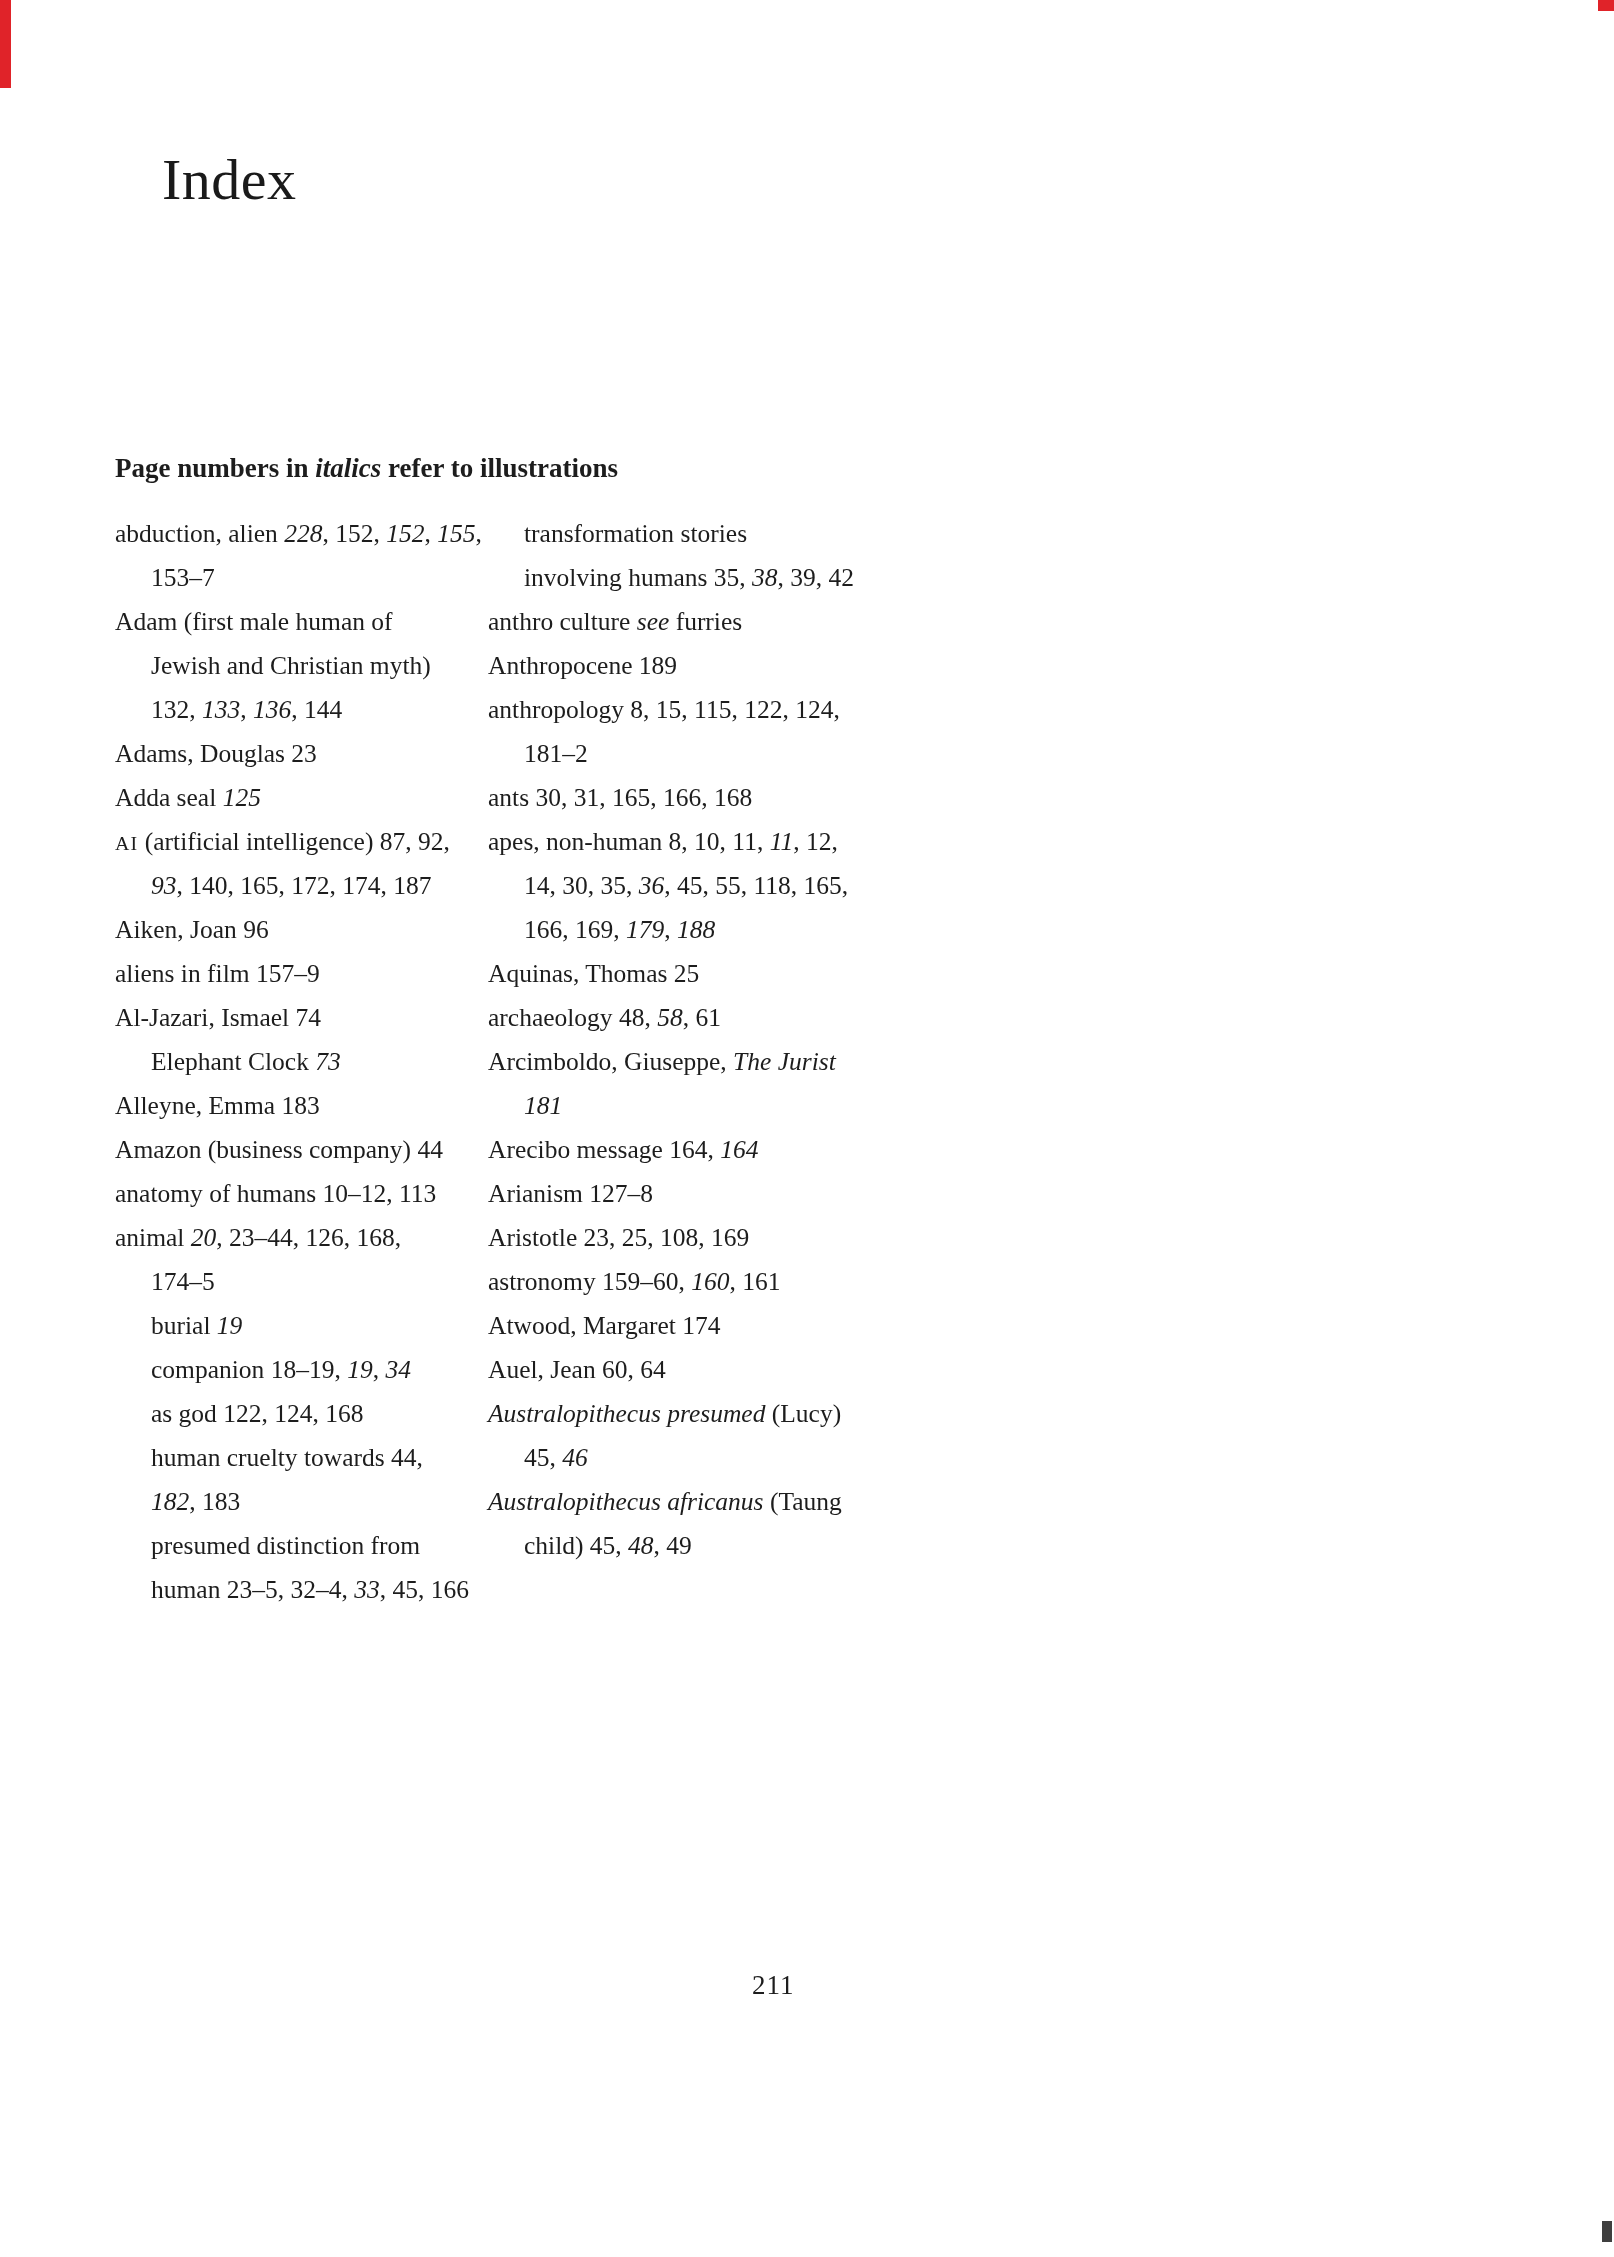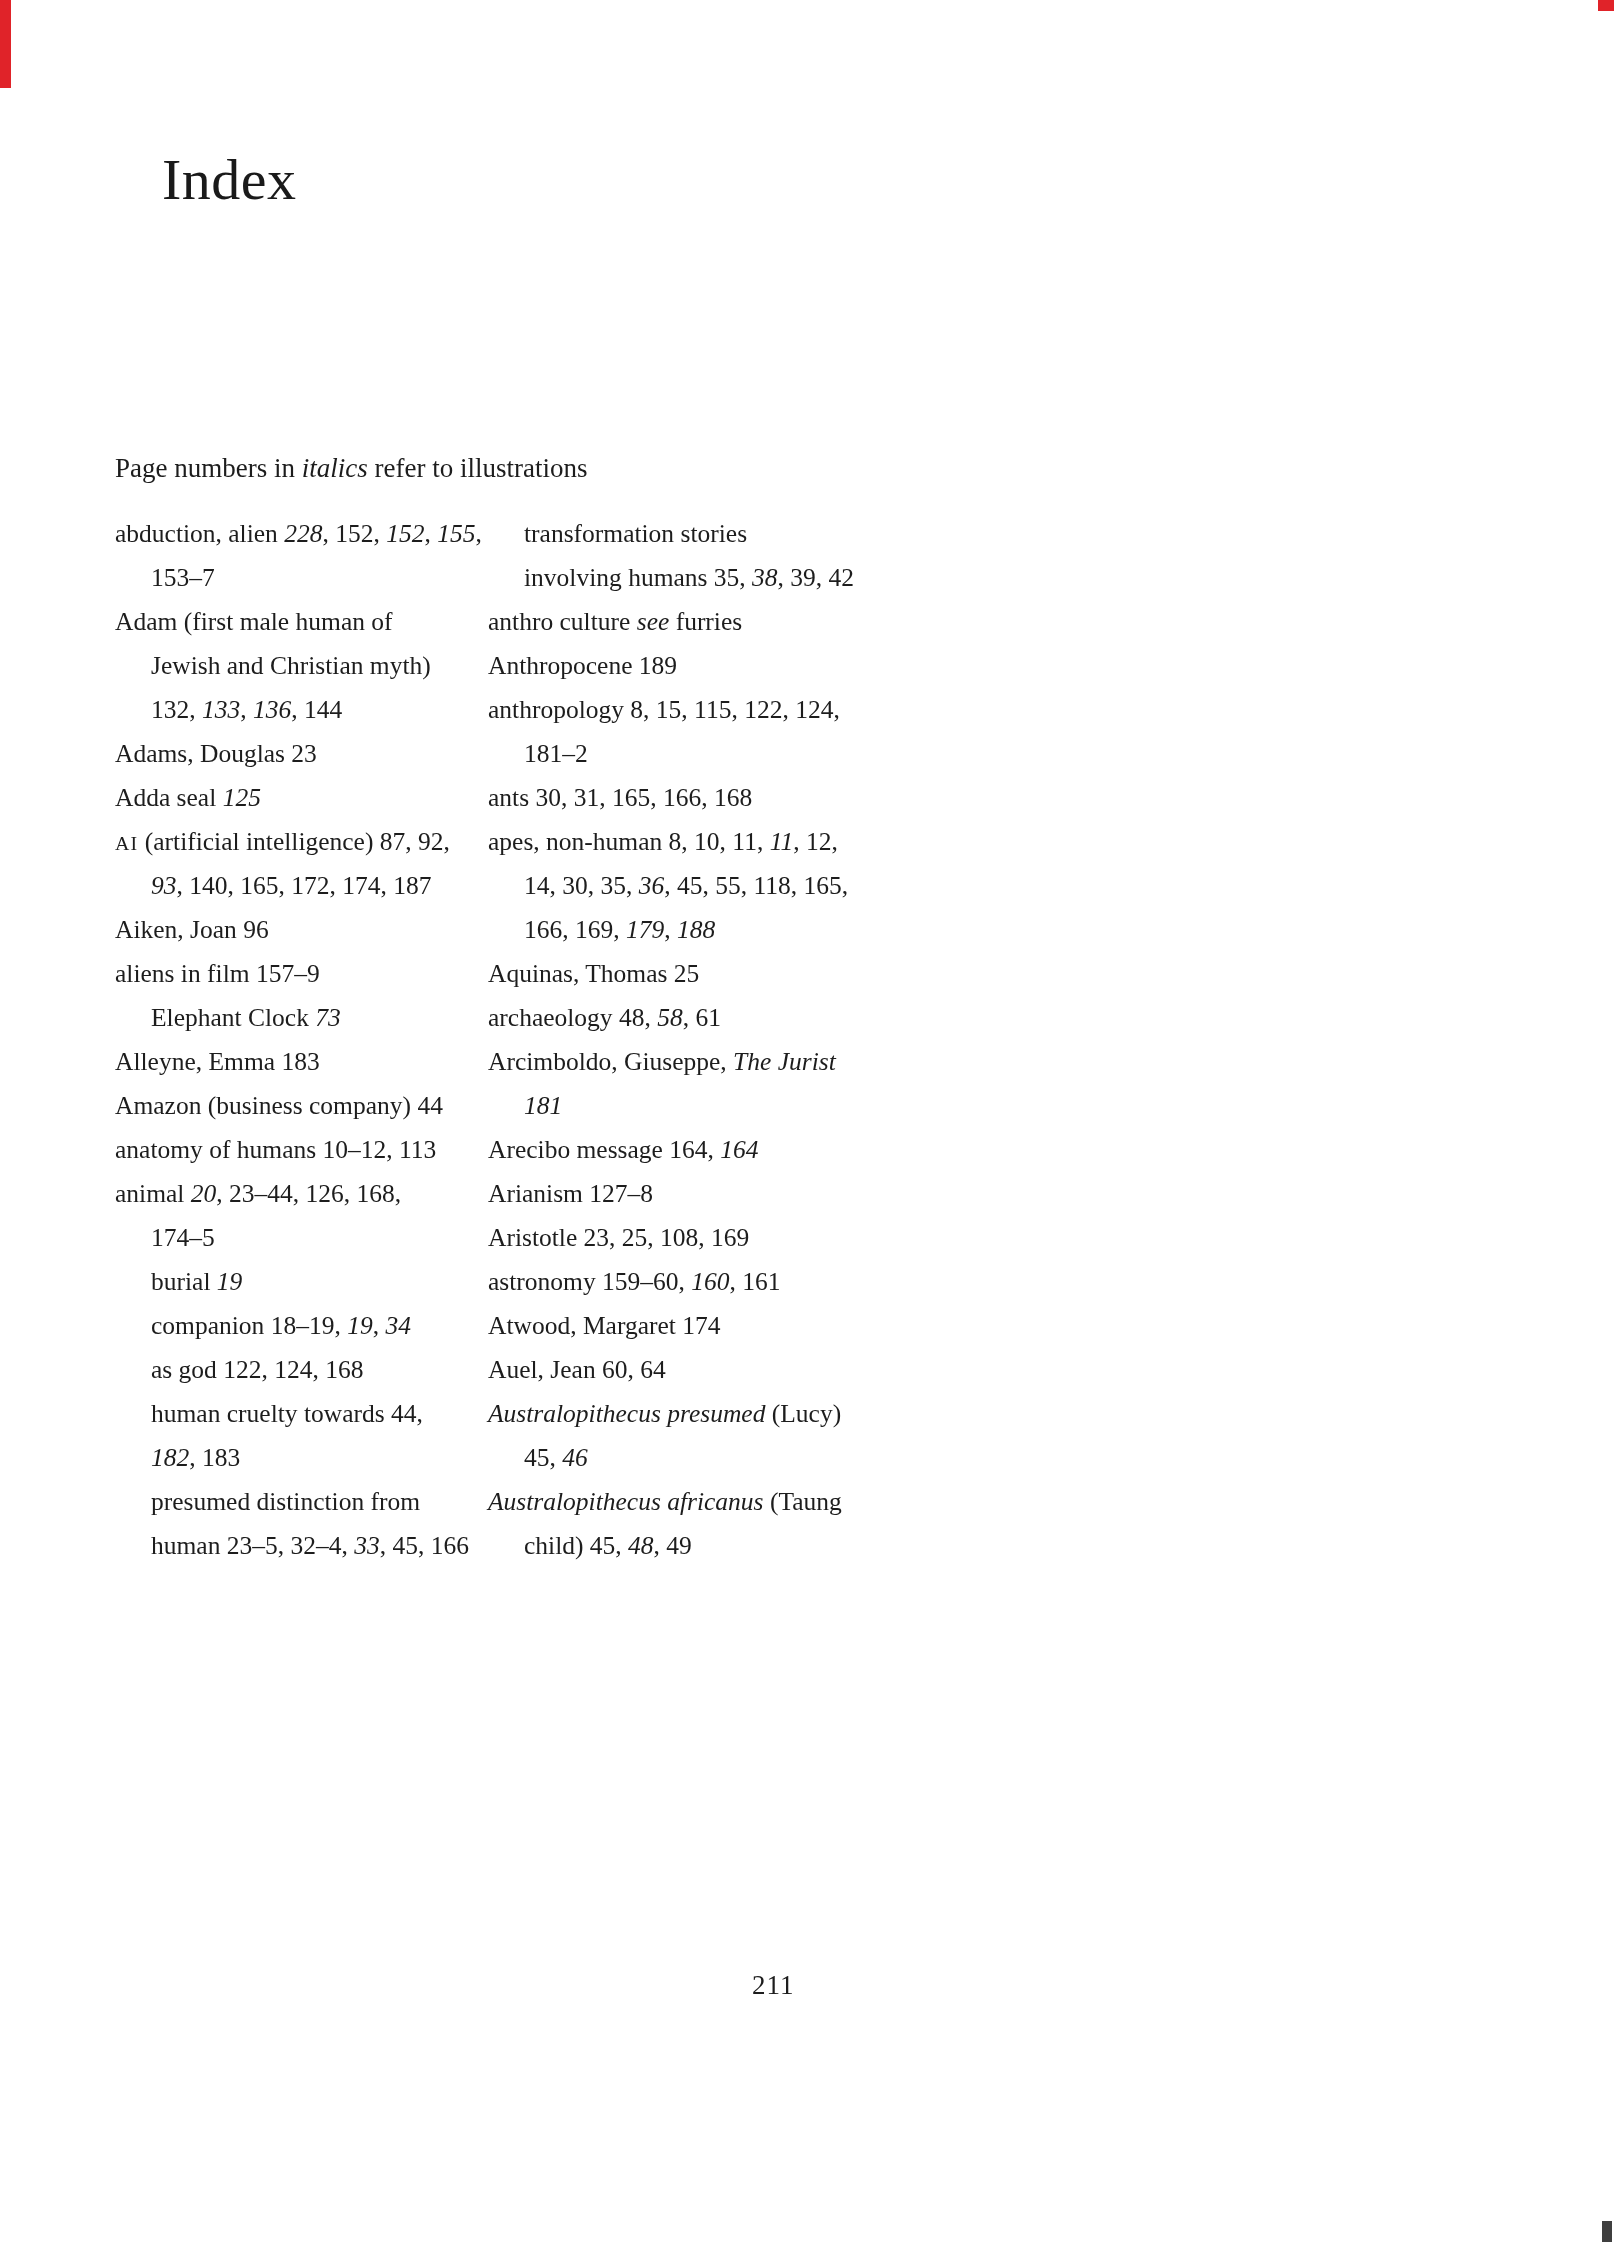--- a/index.html
+++ b/index.html
@@ -27,21 +27,21 @@
     color: #1a1a1a;
   }
   .italics-note {
     position: absolute;
     left: 115px;
     top: 448px;
     margin: 0;
     font-size: 27px;
     line-height: 40px;
   }
-  .italics-note .line { white-space: nowrap; }
+  .italics-note .line { white-space: nowrap; font-weight: bold; }
   .col {
     position: absolute;
     top: 512px;
     font-size: 25.5px;
     line-height: 44px;
     white-space: nowrap;
   }
   .col-left  { left: 115px; }
   .col-right { left: 488px; }
   .line { height: 44px; }
@@ -81,20 +81,21 @@
       <div class="line ind1"><span>153–7</span></div>
       <div class="line"><span>Adam (first male human of</span></div>
       <div class="line ind1"><span>Jewish and Christian myth)</span></div>
       <div class="line ind1"><span>132, </span><span class="it">133</span><span>, </span><span class="it">136</span><span>, 144</span></div>
       <div class="line"><span>Adams, Douglas 23</span></div>
       <div class="line"><span>Adda seal </span><span class="it">125</span></div>
       <div class="line"><span class="sc">AI</span><span> (artificial intelligence) 87, 92,</span></div>
       <div class="line ind1"><span class="it">93</span><span>, 140, 165, 172, 174, 187</span></div>
       <div class="line"><span>Aiken, Joan 96</span></div>
       <div class="line"><span>aliens in film 157–9</span></div>
+      <div class="line"><span>Al-Jazari, Ismael 74</span></div>
       <div class="line ind1"><span>Elephant Clock </span><span class="it">73</span></div>
       <div class="line"><span>Alleyne, Emma 183</span></div>
       <div class="line"><span>Amazon (business company) 44</span></div>
       <div class="line"><span>anatomy of humans 10–12, 113</span></div>
       <div class="line"><span>animal </span><span class="it">20</span><span>, 23–44, 126, 168,</span></div>
       <div class="line ind1"><span>174–5</span></div>
       <div class="line ind1"><span>burial </span><span class="it">19</span></div>
       <div class="line ind1"><span>companion 18–19, </span><span class="it">19</span><span>, </span><span class="it">34</span></div>
       <div class="line ind1"><span>as god 122, 124, 168</span></div>
       <div class="line ind1"><span>human cruelty towards 44,</span></div>

